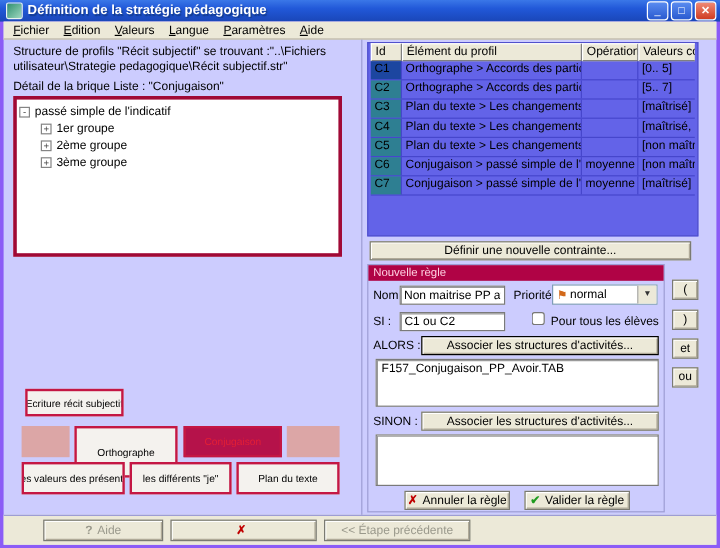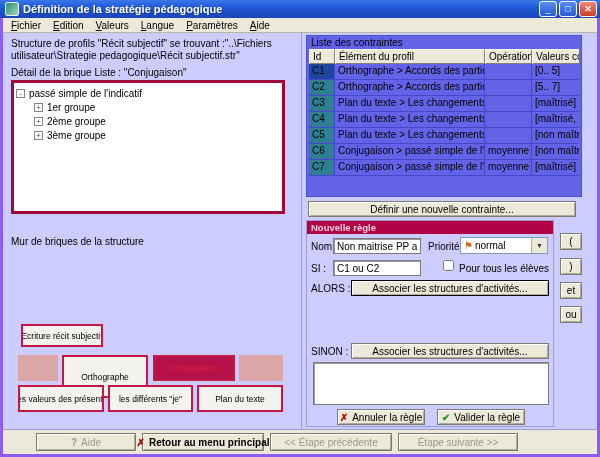--- a/index.html
+++ b/index.html
@@ -43,21 +43,21 @@
   .w-el{width:150px;flex:0 0 auto;}
   .w-op{width:47px;flex:0 0 auto;}
   .w-va{flex:1;border-right:none;}
   .tc.id{background:#2e7f92;}
   .tc.id.sel{background:#1c46a0;}
   .btn{box-sizing:border-box;background:#ece9d8;border:1px solid #7a7a72;box-shadow:inset 1px 1px 0 #fff,inset -1px -1px 0 #b0aa98;display:flex;align-items:center;justify-content:center;font-size:10px;white-space:nowrap;cursor:default;}
   .btn.default{border:1px solid #000;}
   .btn.disabled{color:#9a998c;}
   .definebtn{position:absolute;left:6px;top:168px;width:268px;height:16px;}
   .rulegroup{position:absolute;left:4px;top:187px;width:248px;height:207px;border:1px solid #9d9dd4;box-sizing:border-box;background:#ccccfe;}
-  .rulehead{height:13px;background:#b00345;color:#ffd2e2;font-size:9.5px;font-weight:bold;padding:1px 4px;box-sizing:border-box;}
+  .rulehead{height:13px;background:#b00345;color:#ffd2e2;font-size:9.5px;font-weight:normal;padding:1px 4px;box-sizing:border-box;}
   .rlabel{position:absolute;font-size:10px;}
   .tinput{position:absolute;box-sizing:border-box;height:16px;background:#fff;border:1px solid #7a7a7a;box-shadow:inset 1px 1px 0 #9a9a9a;font-family:"Liberation Sans",sans-serif;font-size:10px;padding:1px 3px;}
   .dropdown{position:absolute;left:153px;top:15px;width:88px;height:17px;background:#fff;border:1px solid #7f9db9;box-sizing:border-box;display:flex;align-items:center;}
   .flag{color:#d2691a;font-size:10px;margin:0 2px 0 3px;}
   .ddtext{flex:1;font-size:10px;white-space:nowrap;overflow:hidden;}
   .ddarrow{width:15px;height:100%;background:#ece9d8;border-left:1px solid #aaa;display:flex;align-items:center;justify-content:center;font-size:7px;color:#333;}
   .cbx{position:absolute;left:136px;top:39px;width:11px;height:11px;margin:0;}
   .listbox{position:absolute;left:6px;width:236px;background:#fff;border:1px solid #7a7a7a;box-shadow:inset 1px 1px 0 #9a9a9a;box-sizing:border-box;font-size:10px;padding:2px 4px;overflow:hidden;}
   .opbtn{position:absolute;left:258px;width:22px;height:17px;}
   .xmark{color:#c00000;font-weight:bold;margin-right:4px;}
@@ -120,38 +120,36 @@
           <div class="titem l1">
             <span class="tgl">+</span>
             <span>2ème groupe</span>
           </div>
           <div class="titem l1">
             <span class="tgl">+</span>
             <span>3ème groupe</span>
           </div>
         </div>
 
-        <div class="walllabel">Mur de briques de la structure</div>
 
         <div class="brick" style="left:18px;top:291px;width:82px;height:23px;">Ecriture récit subjectif</div>
 
         <div class="brick blank" style="left:15px;top:322px;width:40px;height:26px;"></div>
         <div class="brick" style="left:59px;top:322px;width:86px;height:43px;">Orthographe</div>
         <div class="brick active" style="left:150px;top:322px;width:82px;height:26px;">Conjugaison</div>
         <div class="brick blank" style="left:236px;top:322px;width:44px;height:26px;"></div>
 
         <div class="brick" style="left:15px;top:352px;width:86px;height:27px;">les valeurs des présents</div>
         <div class="brick" style="left:105px;top:352px;width:85px;height:27px;">les différents "je"</div>
         <div class="brick" style="left:194px;top:352px;width:86px;height:27px;">Plan du texte</div>
       </div>
 
       <div class="rightpanel">
 
         <div class="tablewrap">
-          <div class="tabletitle">Liste des contraintes</div>
           <div class="tbl">
             <div class="thead">
               <div class="th w-id">Id</div>
               <div class="th w-el">Élément du profil</div>
               <div class="th w-op">Opération</div>
               <div class="th w-va">Valeurs concernées</div>
             </div>
             <div class="trow">
               <div class="tc id sel w-id">C1</div>
               <div class="tc w-el">Orthographe &gt; Accords des participes pa</div>
@@ -212,20 +210,23 @@
           </div>
 
           <div class="rlabel" style="left:4px;top:42px;">SI :</div>
           <input class="tinput" style="left: 26px; top: 39px; width: 88px;" value="C1 ou C2">
           <input type="checkbox" class="cbx" style="">
           <div class="rlabel" style="left:152px;top:42px;">Pour tous les élèves</div>
 
           <div class="rlabel" style="left:4px;top:62px;">ALORS :</div>
           <div class="btn default" style="position:absolute;left:44px;top:59px;width:198px;height:16px;">Associer les structures d'activités...</div>
 
+          <div class="listbox" style="top:78px;height:40px;">
+            <div>F157_Conjugaison_PP_Avoir.TAB</div>
+          </div>
 
           <div class="rlabel" style="left:4px;top:125px;">SINON :</div>
           <div class="btn" style="position:absolute;left:44px;top:122px;width:198px;height:16px;">Associer les structures d'activités...</div>
 
           <div class="listbox" style="top:141px;height:43px;"></div>
 
           <div class="btn" style="position:absolute;left:30px;top:188px;width:88px;height:16px;">
             <span class="xmark">✗</span>
             <span>Annuler la règle</span>
           </div>
@@ -242,19 +243,17 @@
       </div>
     </div>
 
     <div class="footer">
       <div class="btn fbtn fb-aide disabled">
         <span class="qmark">?</span>
         <span>Aide</span>
       </div>
       <div class="btn fbtn fb-retour">
         <span class="xmark">✗</span>
-        <span>Retour au menu principal</span>
       </div>
       <div class="btn fbtn fb-prev disabled">&lt;&lt; Étape précédente</div>
-      <div class="btn fbtn fb-next disabled">Étape suivante &gt;&gt;</div>
     </div>
   </div>
 </div>
 
 </body></html>

